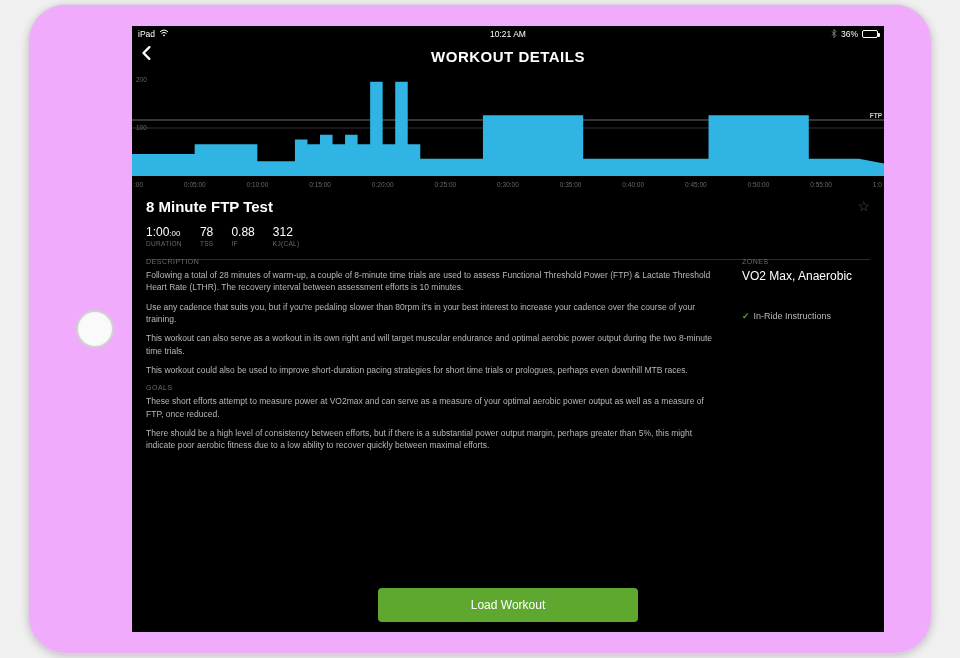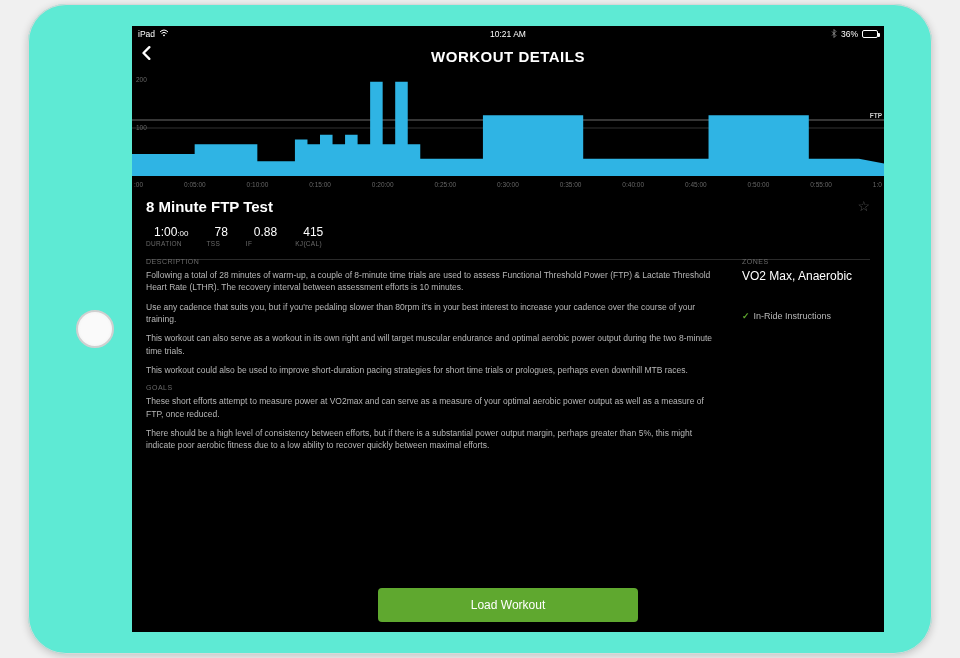--- a/index.html
+++ b/index.html
@@ -11,21 +11,21 @@
     overflow: hidden;
     position: relative;
   }
   
   .ipad-frame {
     position: absolute;
     left: 28px;
     top: 4px;
     width: 904px;
     height: 650px;
-    background: #5eead4;
+    background: #f0abfc;
     border-radius: 38px;
     box-shadow: 0 2px 8px rgba(0,0,0,0.2), 0 0 0 1px #d8d8d8 inset;
   }
   .ipad-home {
     position: absolute;
     left: 48px;
     top: 50%;
     width: 38px;
     height: 38px;
     margin-top: -19px;
@@ -149,21 +149,21 @@
     font-size: 14px;
     cursor:pointer;
   }
   .stats-row {
     margin-top: 10px;
     display:flex;
     gap: 18px;
     padding-bottom: 12px;
     border-bottom: 1px solid #2a2a2a;
   }
-  .stat .val { color:#fff; font-size: 12px; font-weight:500;margin-left:8px; }
+  .stat .val { color:#fff; font-size: 12px; font-weight:500; }
   .stat .val .sub { font-size: 8px; }
   .stat .lbl { color:#6a6a6a; font-size: 6.5px; text-transform: uppercase; letter-spacing:0.3px; margin-top:1px;}
   
   .body-cols {
     position:absolute;
     top: 232px;
     left: 14px;
     right: 14px;
     bottom: 60px;
     display:flex;
@@ -295,21 +295,21 @@
         </div>
         <div class="stat">
           <div class="val">78</div>
           <div class="lbl">TSS</div>
         </div>
         <div class="stat">
           <div class="val">0.88</div>
           <div class="lbl">IF</div>
         </div>
         <div class="stat">
-          <div class="val">415</div>
+          <div class="val">312</div>
           <div class="lbl">kJ(CAL)</div>
         </div>
       </div>
     </div>
 
     <div class="body-cols">
       <div class="col-left">
         <div class="sect-label">DESCRIPTION</div>
         <div class="body-text">
           <p>Following a total of 28 minutes of warm-up, a couple of 8-minute time trials are used to assess Functional Threshold Power (FTP) &amp; Lactate Threshold Heart Rate (LTHR). The recovery interval between assessment efforts is 10 minutes.</p>

